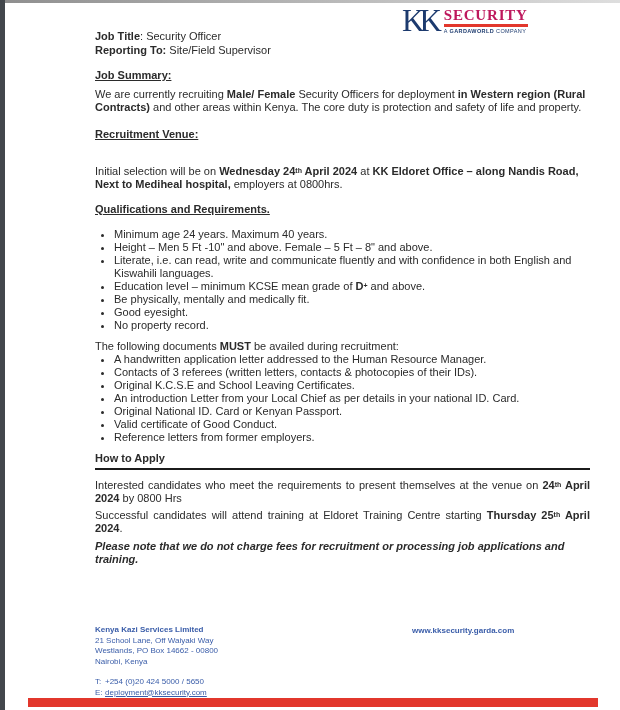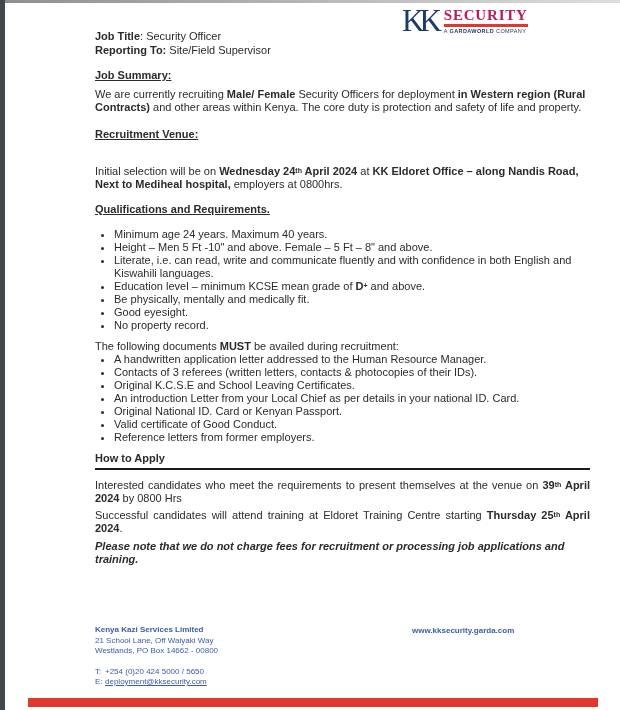--- a/index.html
+++ b/index.html
@@ -126,29 +126,30 @@
       <li>A handwritten application letter addressed to the Human Resource Manager.</li>
       <li>Contacts of 3 referees (written letters, contacts &amp; photocopies of their IDs).</li>
       <li>Original K.C.S.E and School Leaving Certificates.</li>
       <li>An introduction Letter from your Local Chief as per details in your national ID. Card.</li>
       <li>Original National ID. Card or Kenyan Passport.</li>
       <li>Valid certificate of Good Conduct.</li>
       <li>Reference letters from former employers.</li>
     </ul>
 
     <p class="apply-h">How to Apply</p>
-    <p class="apply-p1 just"><span>Interested candidates who meet the requirements to present themselves at the venue on </span><span class="b">39</span><span class="sup b">th</span><span class="b"> April 2024</span><span> by 0800 Hrs</span></p>
+    <p class="apply-p1 just"><span>Interested candidates who meet the requirements to present themselves at the venue on </span><span class="b">24</span><span class="sup b">th</span><span class="b"> April 2024</span><span> by 0800 Hrs</span></p>
     <p class="apply-p2 just"><span>Successful candidates will attend training at Eldoret Training Centre starting </span><span class="b">Thursday 25</span><span class="sup b">th</span><span class="b"> April 2024</span><span>.</span></p>
     <p class="note">Please note that we do not charge fees for recruitment or processing job applications and training.</p>
 
   </div>
 
   <div class="footer">
     <div class="company">Kenya Kazi Services Limited</div>
     <div>21 School Lane, Off Waiyaki Way</div>
     <div>Westlands, PO Box 14662 - 00800</div>
+    <div>Nairobi, Kenya</div>
     <div class="phone-line"><span class="lbl">T:</span><span>+254 (0)20 424 5000 / 5650</span></div>
     <div><span class="lbl">E:</span><a class="email-link">deployment@kksecurity.com</a></div>
   </div>
   <div class="website">www.kksecurity.garda.com</div>
 
   <div class="bottom-bar"></div>
 </div>
 
 </body></html>

